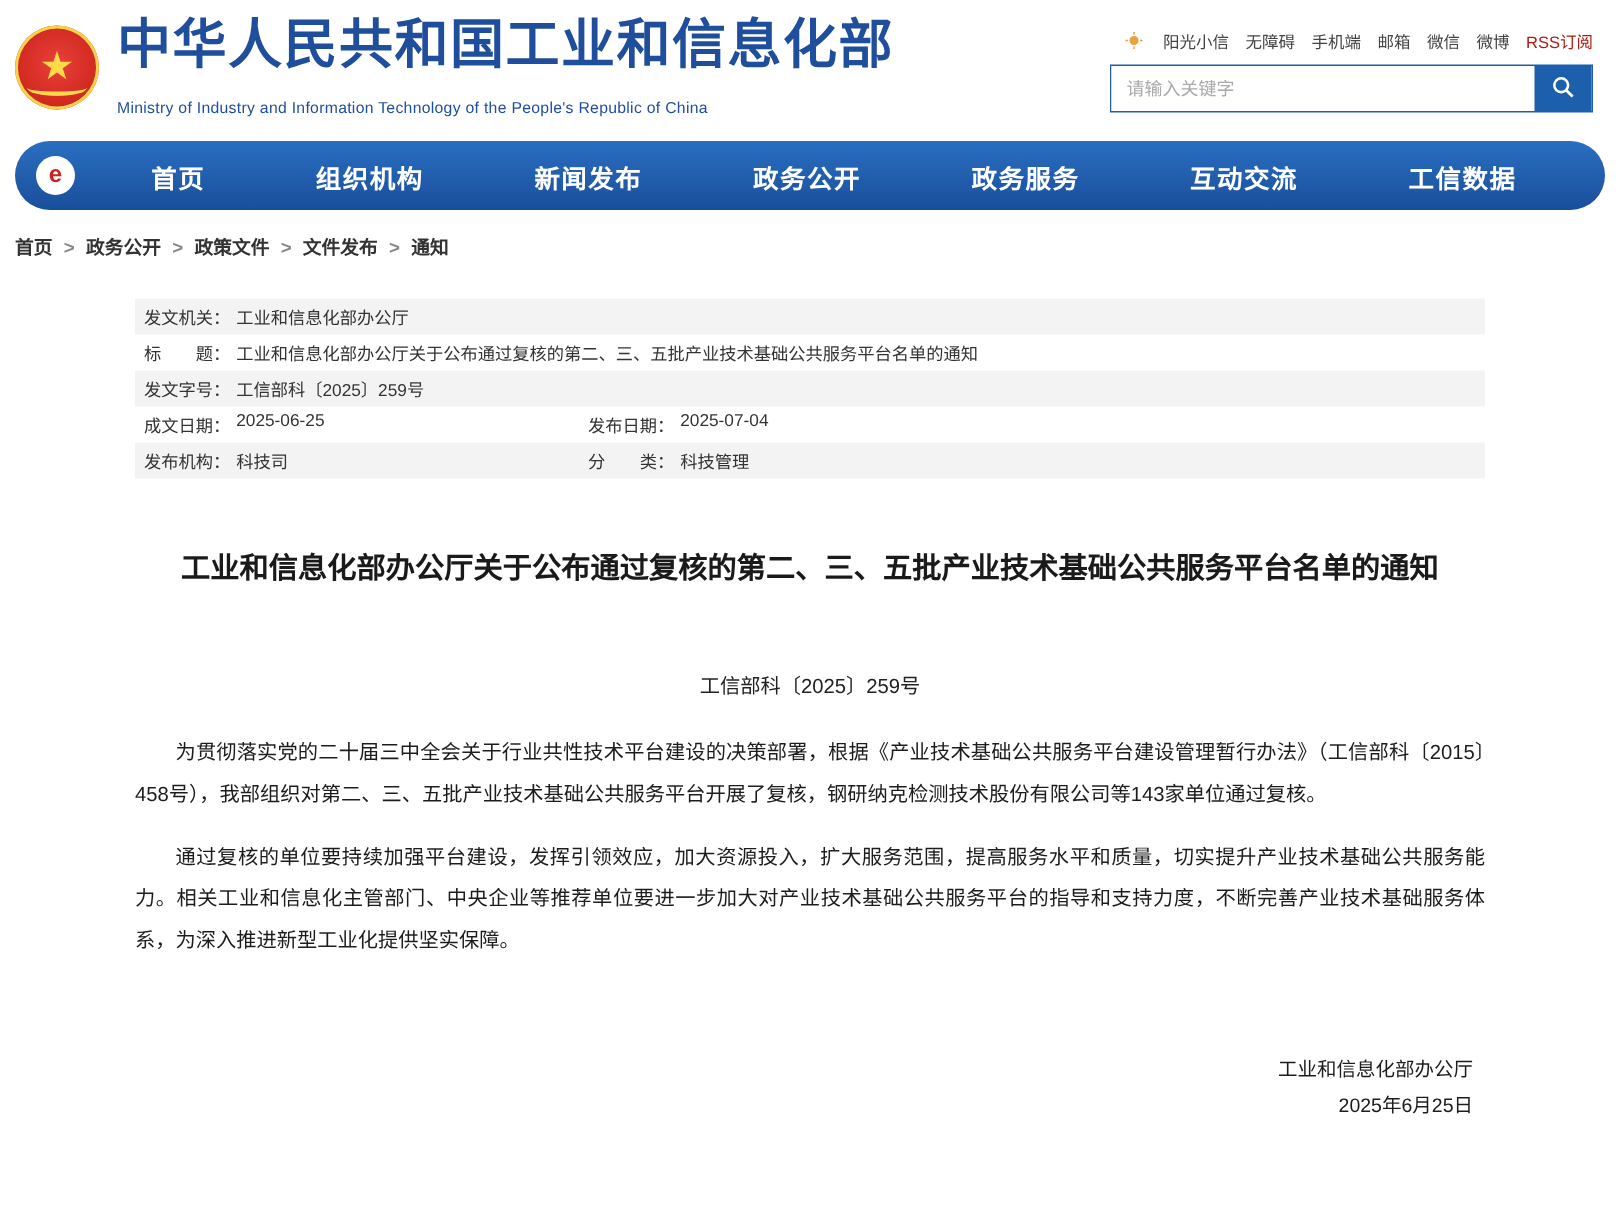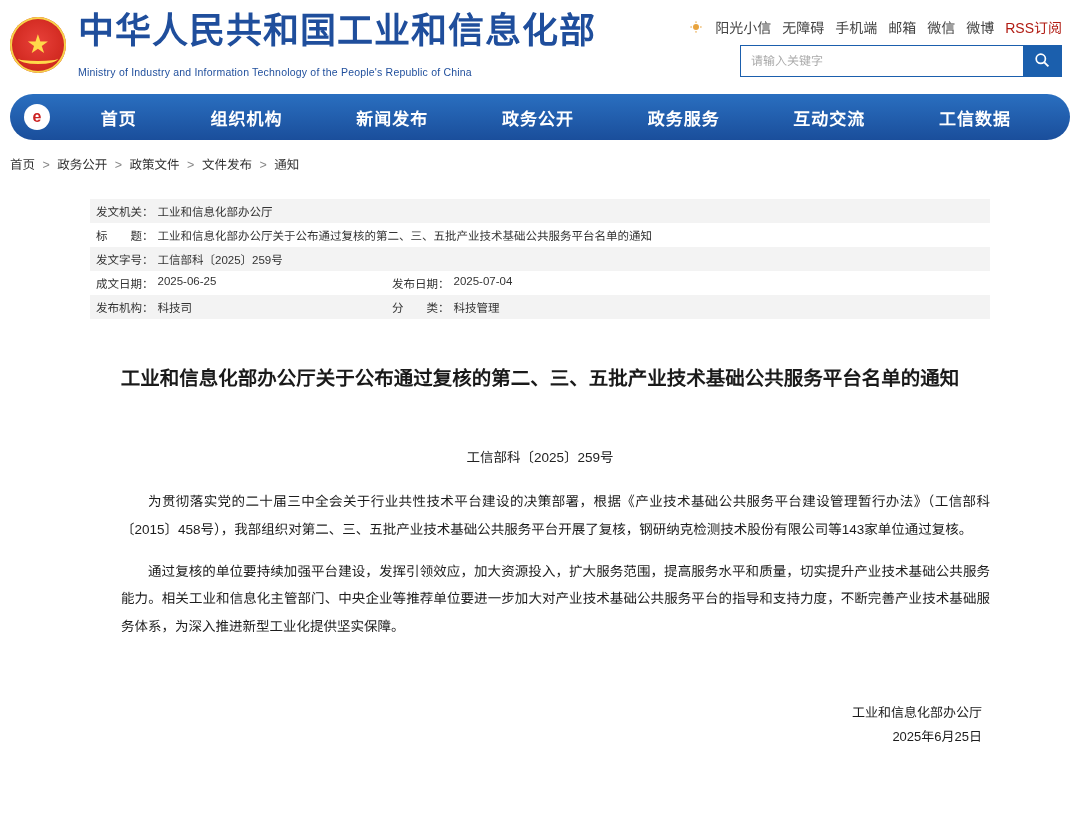--- a/index.html
+++ b/index.html
@@ -74,21 +74,21 @@
     display: flex;
     flex-direction: column;
     align-items: flex-end;
     gap: 8px;
     padding-top: 4px;
   }
   .toplinks {
     display: flex;
     align-items: center;
     gap: 11px;
-    font-size: 14px;
+    font-size: 11px;
     color: #444;
   }
   .toplinks .lk { cursor: pointer; white-space: nowrap; }
   .toplinks .lk.rss { color: #b11b12; }
   .sun-icon {
     display: inline-block;
     width: 12px; height: 12px;
     position: relative;
     margin-right: 2px;
   }
@@ -153,20 +153,21 @@
     letter-spacing: 1px;
     cursor: pointer;
     white-space: nowrap;
   }
 
   
   .crumb {
     padding: 14px 0 10px 10px;
     font-size: 12.5px;
     color: #333;
+    font-weight: bold;
   }
   .crumb span { cursor: pointer; }
   .crumb .sep { color: #888; margin: 0 4px; cursor: default; }
   .crumb .cur { cursor: default; }
 
   
   .doc {
     width: 900px;
     margin: 16px auto 0 auto;
   }
@@ -195,21 +196,21 @@
     color: #1a1a1a;
     line-height: 1.6;
     margin: 44px 0 0 0;
   }
   .doc-number {
     text-align: center;
     font-size: 13.5px;
     margin-top: 52px;
     color: #222;
   }
-  .doc-body { margin-top: 22px; margin-left: 31px; }
+  .doc-body { margin-top: 22px; }
   .doc-body p {
     font-size: 13.5px;
     line-height: 2.05;
     color: #1c1c1c;
     margin: 0 0 14px 0;
     text-align: justify;
     text-indent: 2em;
   }
   .sign {
     margin-top: 60px;

